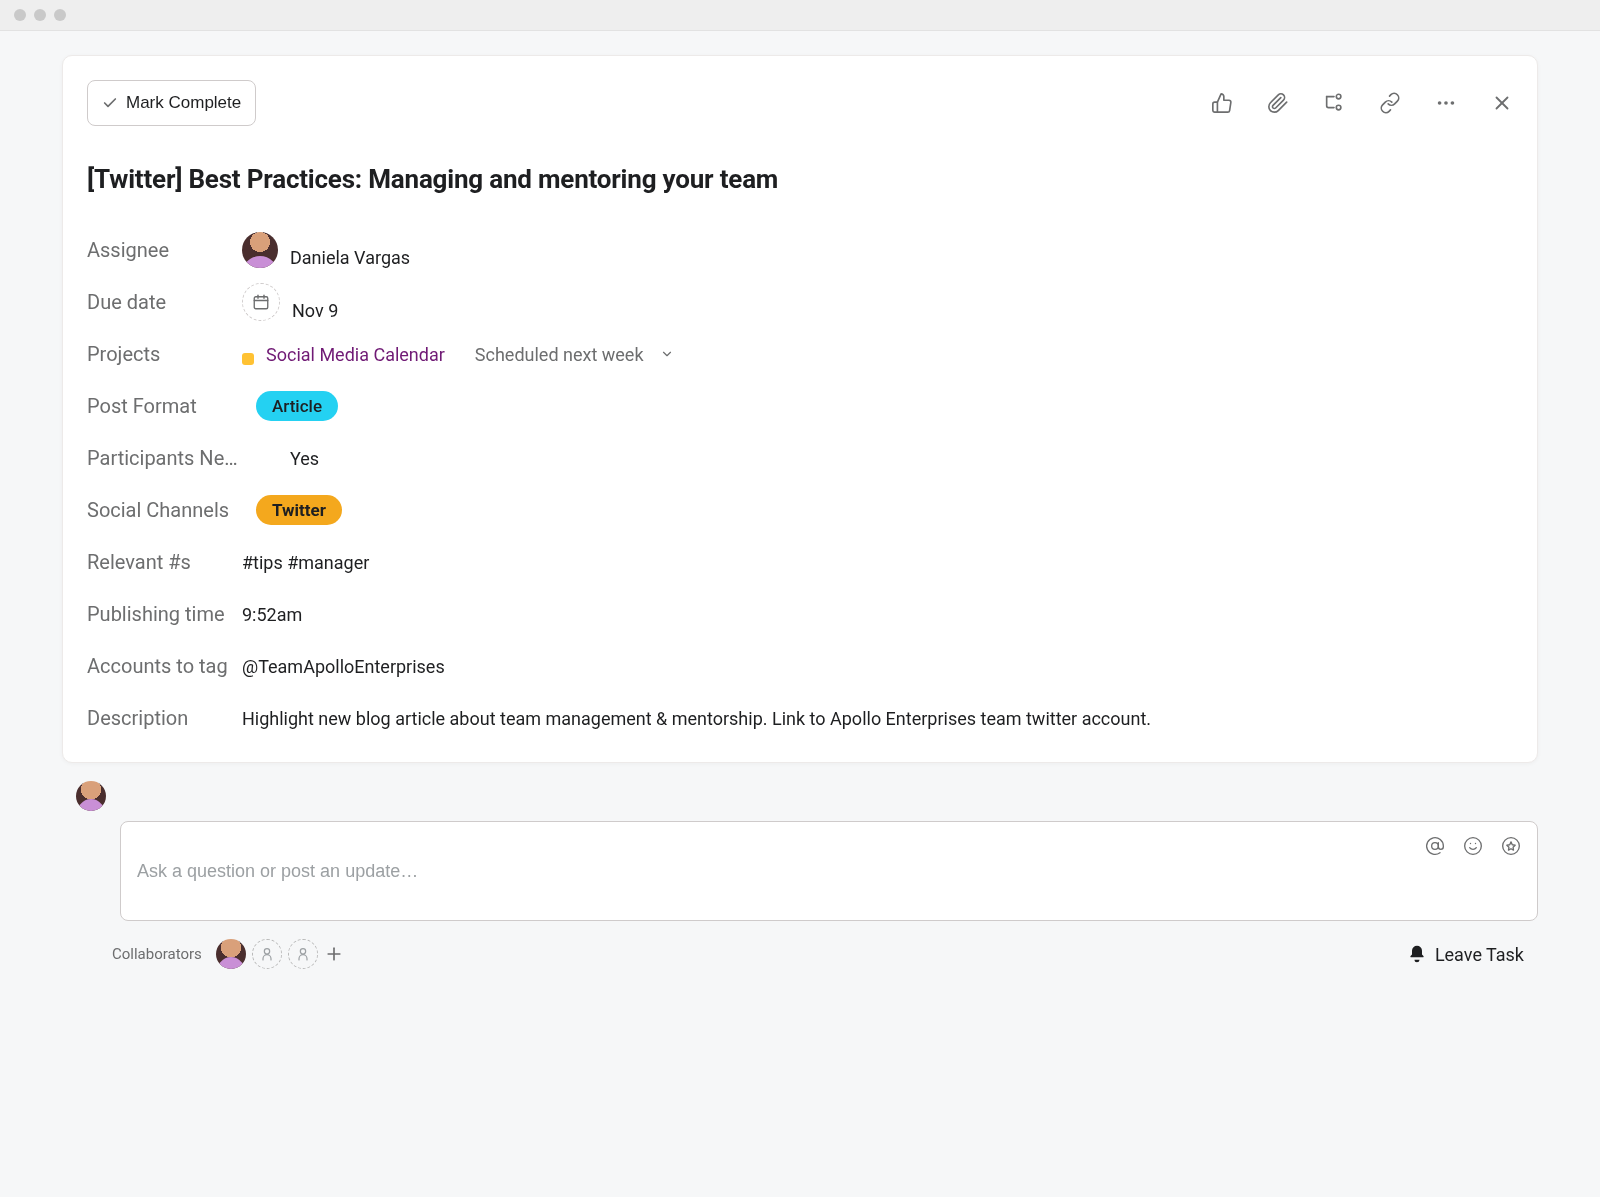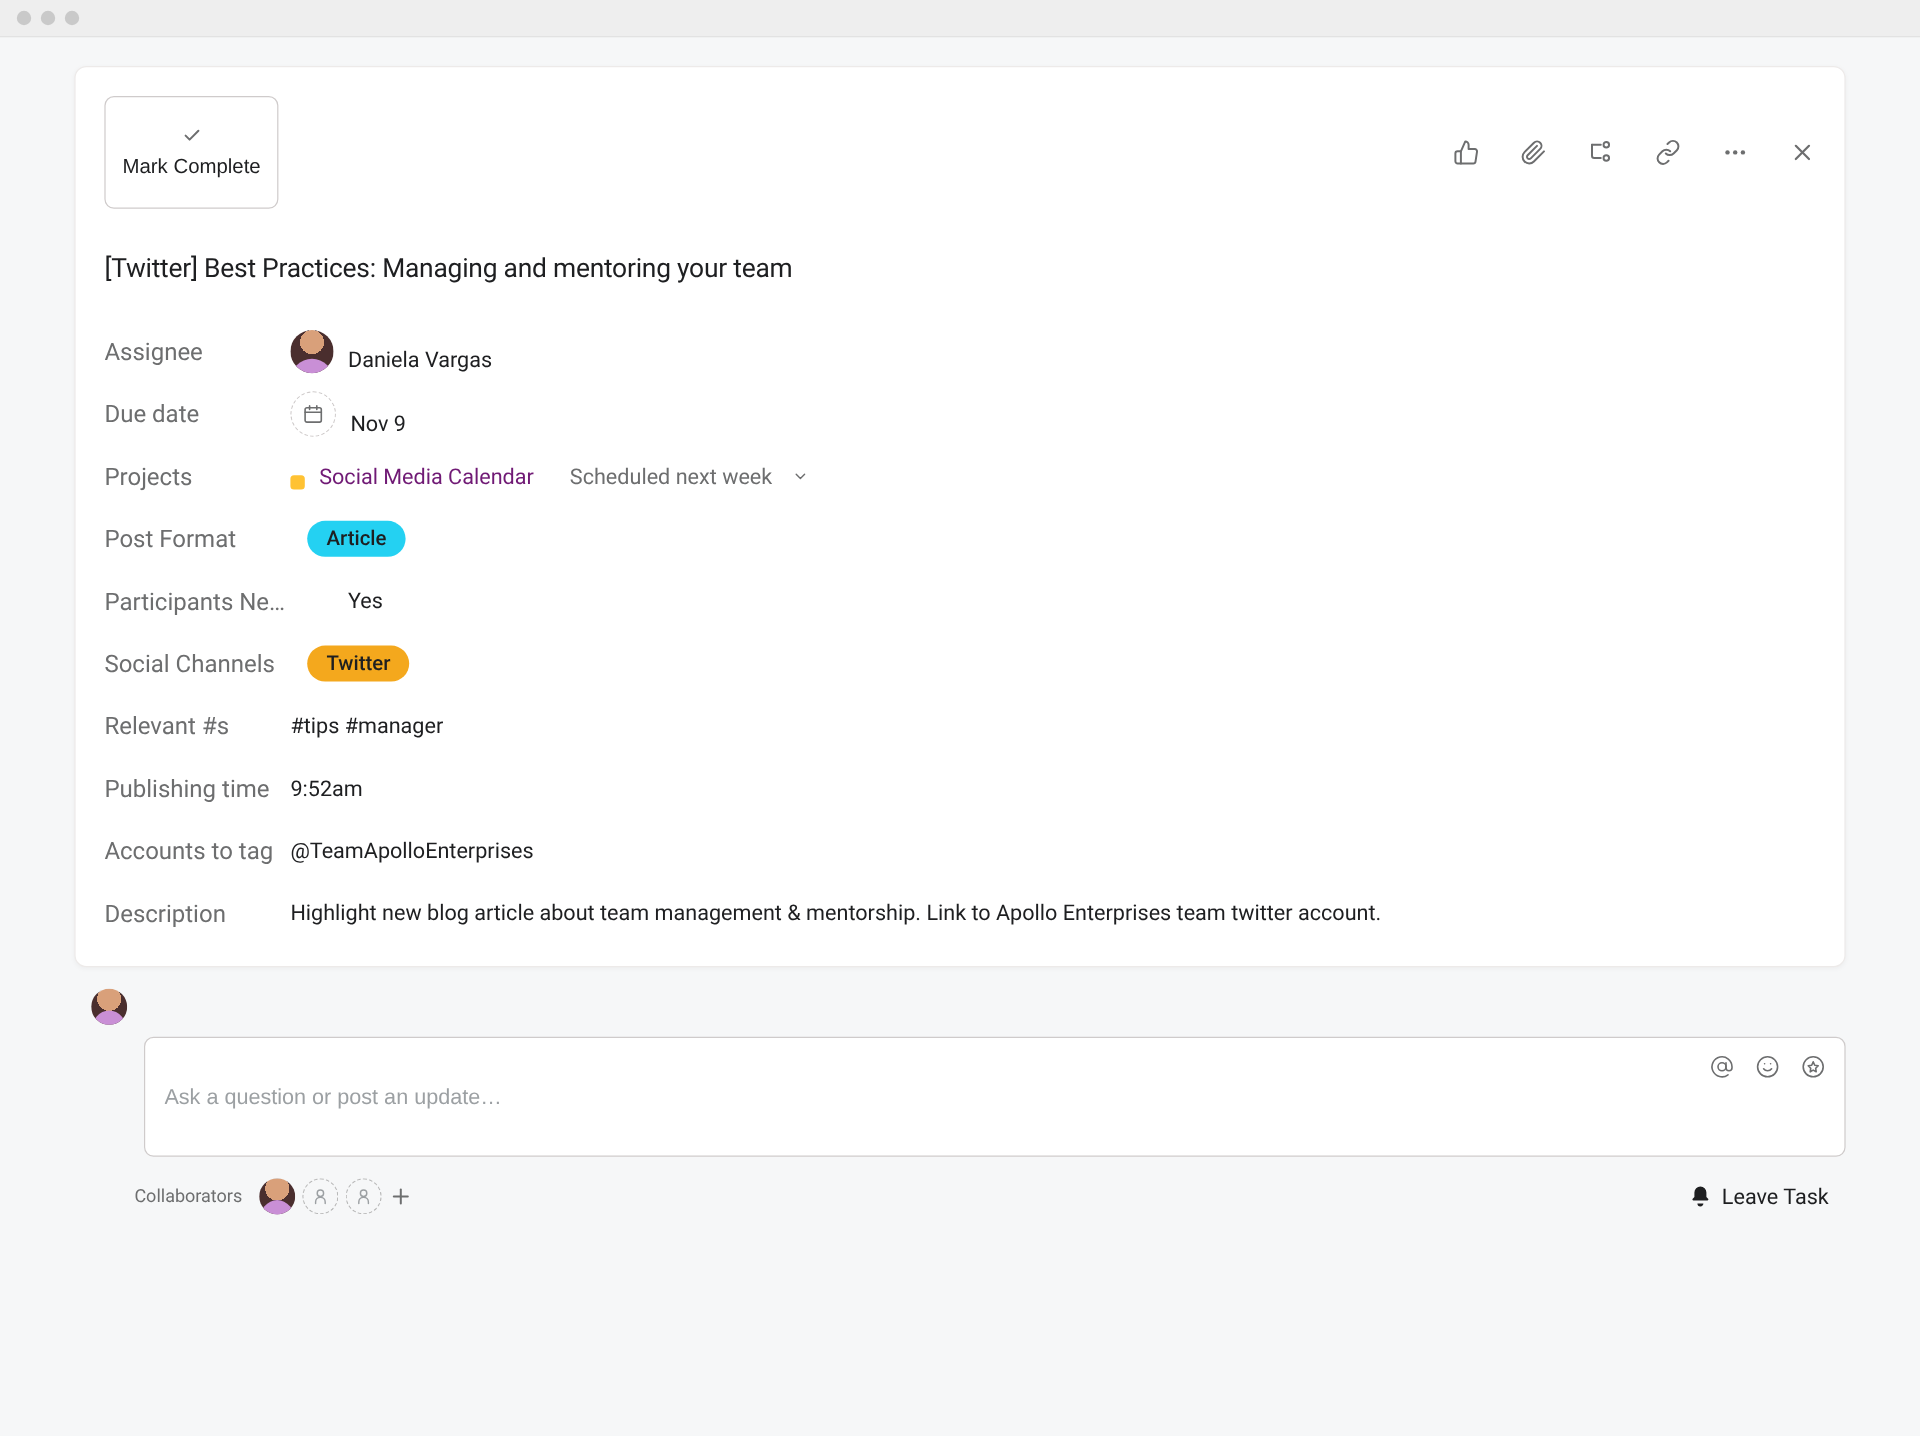--- a/index.html
+++ b/index.html
@@ -33,33 +33,32 @@
     align-items: center;
     justify-content: space-between;
     margin-bottom: 38px;
   }
   .mark-complete {
     display: inline-flex;
     align-items: center;
     gap: 8px;
     border: 1px solid #cfcbcb;
     border-radius: 8px;
-    padding: 24px 14px;
+    padding: 12px 14px;
     font-size: 17px;
     color: #1e1f21;
     background: #fff;
     cursor: pointer;
-    flex-direction: column;
   }
   .icon { color: #6d6e6f; display:inline-flex; }
   .header-icons { display: flex; align-items: center; gap: 34px; }
   .header-icons .icon { cursor: pointer; }
   .task-title {
-    font-size: 22px;
-    font-weight: 400;
+    font-size: 26px;
+    font-weight: 700;
     margin-bottom: 30px;
     letter-spacing: -0.2px;
   }
   .field-row {
     display: flex;
     align-items: center;
     min-height: 52px;
     padding: 2px 0;
   }
   .field-label {
@@ -101,21 +100,21 @@
   .section-name { color: #6d6e6f; font-size: 18px; display:inline-flex; align-items:center; gap:16px; margin-left: 18px; cursor:pointer;}
   .pill {
     display: inline-block;
     border-radius: 999px;
     padding: 5px 16px;
     font-size: 17px;
     font-weight: 500;
     margin-left: 14px;
   }
   .pill.cyan { background: #24d1f2; color: #1e1f21; }
-  .pill.orange { background: #f4a81d; color: #1e1f21; }
+  .pill.orange { background: #f4a81d; color: #1e1f21; font-weight: bold; }
   .indent-val { margin-left: 48px; }
   .desc { line-height: 1.5; }
   
   
   .composer-wrap { padding: 14px 62px 0 62px; }
   .composer-row { display: flex; align-items: flex-start; gap: 14px; padding-left: 14px;}
   .composer {
     flex: 1;
     border: 1px solid #cfcbcb;
     border-radius: 8px;

